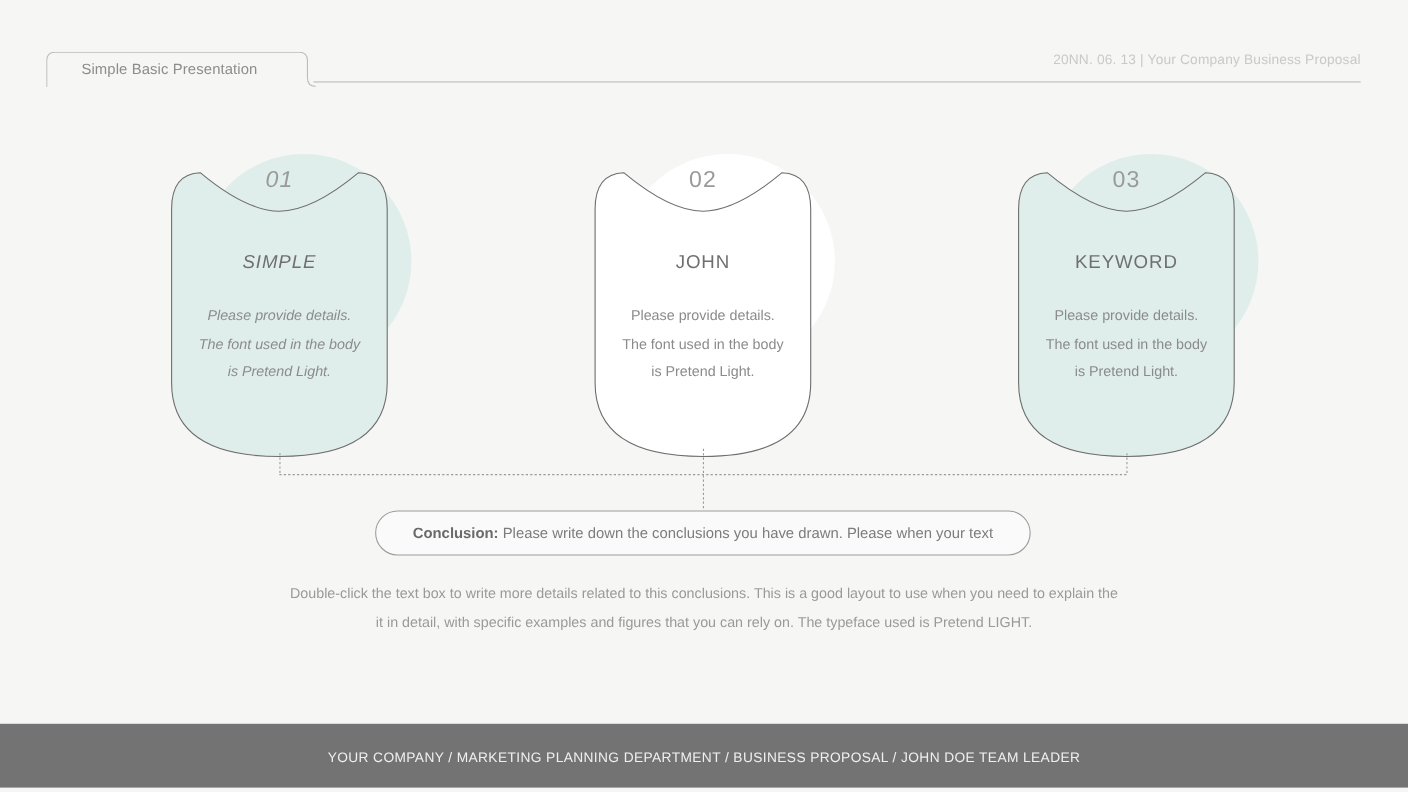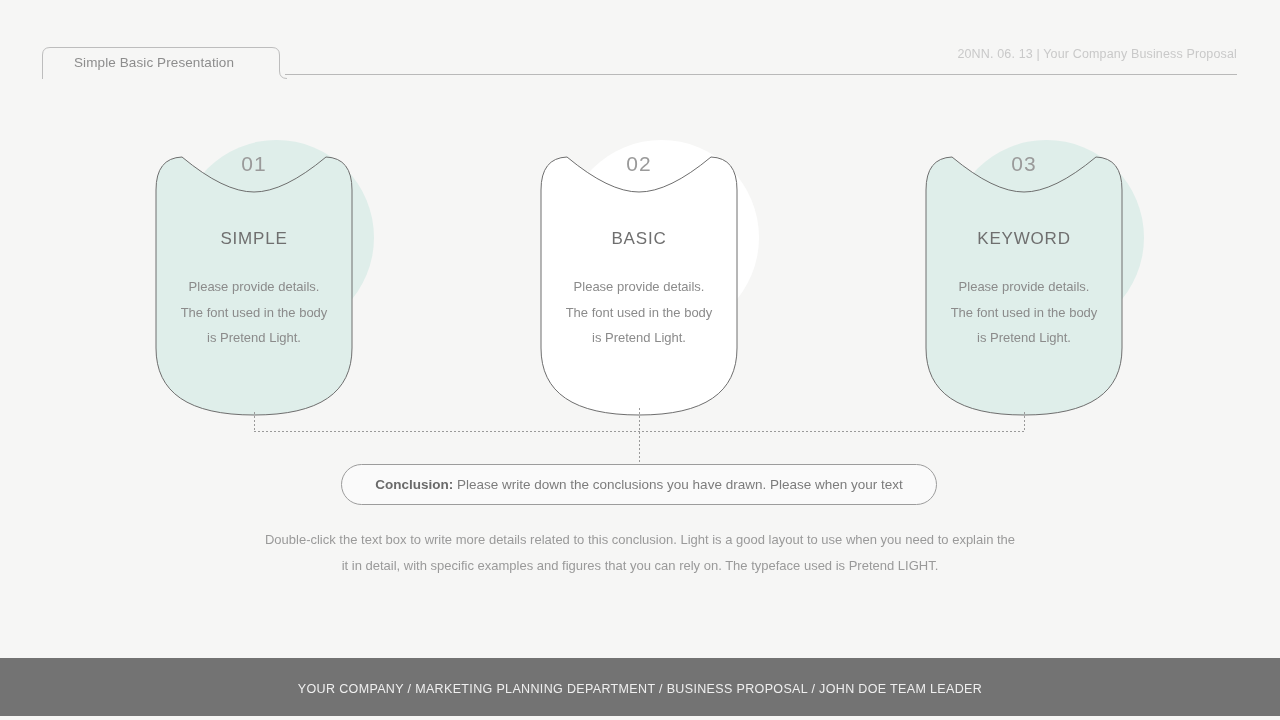--- a/index.html
+++ b/index.html
@@ -194,41 +194,41 @@
       <path d="M0.5,32 L0.5,8 Q0.5,0.5 8,0.5 L230,0.5 Q237.5,0.5 237.5,8 L237.5,24 Q237.5,31.5 245,31.5" fill="none" stroke="#bdbdbd" stroke-width="1"></path>
     </svg>
     <div class="tab-label">Simple Basic Presentation</div>
   </div>
 
   <div class="header-meta">20NN. 06. 13 | Your Company Business Proposal</div>
 </div>
 
 <div class="cards">
 
-  <div class="card" style="left:134px;">
+  <div class="card" style="left:134px;font-style:italic;">
     <div class="card-bg-circle" style="background:#dfeeea;"></div>
     <svg class="card-shield" viewBox="0 0 240 290">
       <path d="M22,50 Q22,18 48,17 Q90,52 120,52 Q150,52 192,17 Q218,18 218,50 L218,208 Q218,275 120,275 Q22,275 22,208 Z" fill="#dfeeea" stroke="#6e6e6e" stroke-width="1"></path>
     </svg>
     <div class="card-num">01</div>
     <div class="card-title">SIMPLE</div>
     <div class="card-body">
       <div>Please provide details.</div>
       <div>The font used in the body</div>
       <div>is Pretend Light.</div>
     </div>
   </div>
 
   <div class="card" style="left:519px;">
     <div class="card-bg-circle" style="background:#ffffff;"></div>
     <svg class="card-shield" viewBox="0 0 240 290">
       <path d="M22,50 Q22,18 48,17 Q90,52 120,52 Q150,52 192,17 Q218,18 218,50 L218,208 Q218,275 120,275 Q22,275 22,208 Z" fill="#ffffff" stroke="#6e6e6e" stroke-width="1"></path>
     </svg>
     <div class="card-num">02</div>
-    <div class="card-title">BASIC</div>
+    <div class="card-title">JOHN</div>
     <div class="card-body">
       <div>Please provide details.</div>
       <div>The font used in the body</div>
       <div>is Pretend Light.</div>
     </div>
   </div>
 
   <div class="card" style="left:904px;">
     <div class="card-bg-circle" style="background:#dfeeea;"></div>
     <svg class="card-shield" viewBox="0 0 240 290">
@@ -249,19 +249,19 @@
   <line x1="639.5" y1="408" x2="639.5" y2="464" stroke="#9a9a9a" stroke-width="1" stroke-dasharray="2 2"></line>
   <line x1="1024.5" y1="412" x2="1024.5" y2="431" stroke="#9a9a9a" stroke-width="1" stroke-dasharray="2 2"></line>
   <line x1="254" y1="431.5" x2="1025" y2="431.5" stroke="#9a9a9a" stroke-width="1" stroke-dasharray="2 2"></line>
 </svg>
 
 <div class="conclusion-box">
   <span class="conclusion-label">Conclusion:</span><span> Please write down the conclusions you have drawn. Please when your text</span>
 </div>
 
 <div class="paragraph">
-  <div>Double-click the text box to write more details related to this conclusion. Light is a good layout to use when you need to explain the</div>
+  <div>Double-click the text box to write more details related to this conclusions. This is a good layout to use when you need to explain the</div>
   <div>it in detail, with specific examples and figures that you can rely on. The typeface used is Pretend LIGHT.</div>
 </div>
 
 <div class="footer">
   <div class="footer-text">YOUR COMPANY / MARKETING PLANNING DEPARTMENT / BUSINESS PROPOSAL / JOHN DOE TEAM LEADER</div>
 </div>
 
 </body></html>

